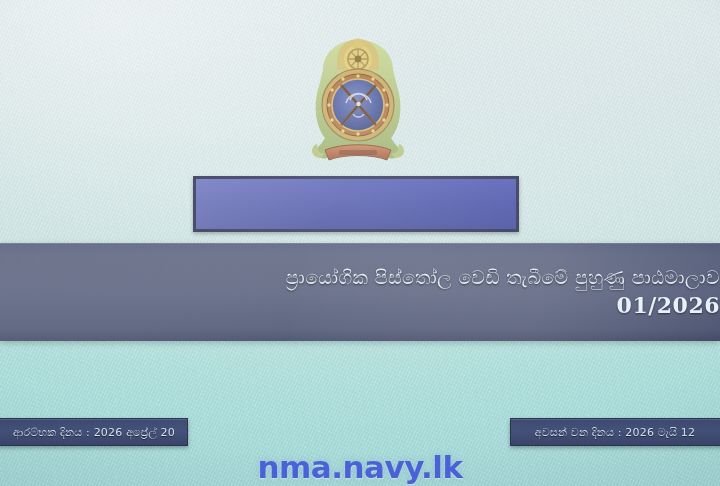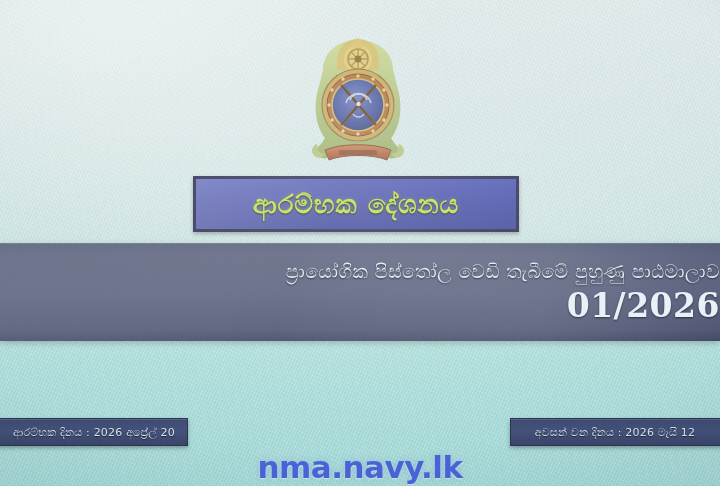--- a/index.html
+++ b/index.html
@@ -86,21 +86,21 @@
     position:relative;z-index:2;
     color:#e3ecf4;font-size:19px;font-weight:400;letter-spacing:.4px;
     text-shadow:0 1px 2px rgba(0,0,0,.5);
     white-space:nowrap;
     margin-bottom:3px;
   }
   #course-number{
     position:relative;z-index:2;
     color:#e8f1f7;
     font-family:"DejaVu Serif","Liberation Serif",serif;
-    font-size:33px;font-weight:700;letter-spacing:.5px;
+    font-size:22px;font-weight:700;letter-spacing:.5px;
     text-shadow:0 1px 2px rgba(0,0,0,.5);
     margin-left:9px;
   }
 
   
   .info-box{
     position:absolute;top:418px;height:26px;
     background:linear-gradient(180deg,#3d4a70 0%,#44517a 45%,#3a4569 100%);
     border:1px solid #2a3352;
     box-shadow:0 2px 4px rgba(0,0,0,.30), inset 0 1px 0 rgba(255,255,255,.14);
@@ -209,21 +209,20 @@
       <path d="M28 124 C44 117 78 117 94 124 L90 134 C76 128 46 128 32 134 Z" fill="url(#gScroll)" stroke="#8e3f12" stroke-width="1"></path>
       <rect x="42" y="124" width="38" height="5" rx="1.5" fill="#7c2f12" opacity="0.55"></rect>
 
       <path d="M20 118 C14 120 13 128 19 131 C23 133 27 131 27 127 C24 128 21 126 21 123 Z" fill="#b3c85f"></path>
       <path d="M102 118 C108 120 109 128 103 131 C99 133 95 131 95 127 C98 128 101 126 101 123 Z" fill="#b3c85f"></path>
     </svg>
   </div>
 
   <div id="title-box">
     <div class="sheen"></div>
-    <div id="title-text">ආරම්භක දේශනය</div>
   </div>
 
   <div id="band">
     <div class="band-sheen"></div>
     <div id="course-name">ප්‍රායෝගික පිස්තෝල වෙඩි තැබීමේ පුහුණු පාඨමාලාව</div>
     <div id="course-number">01/2026</div>
   </div>
 
   <div class="info-box" id="info-start">
     <span>ආරම්භක දිනය : 2026 අප්‍රේල් 20</span>

